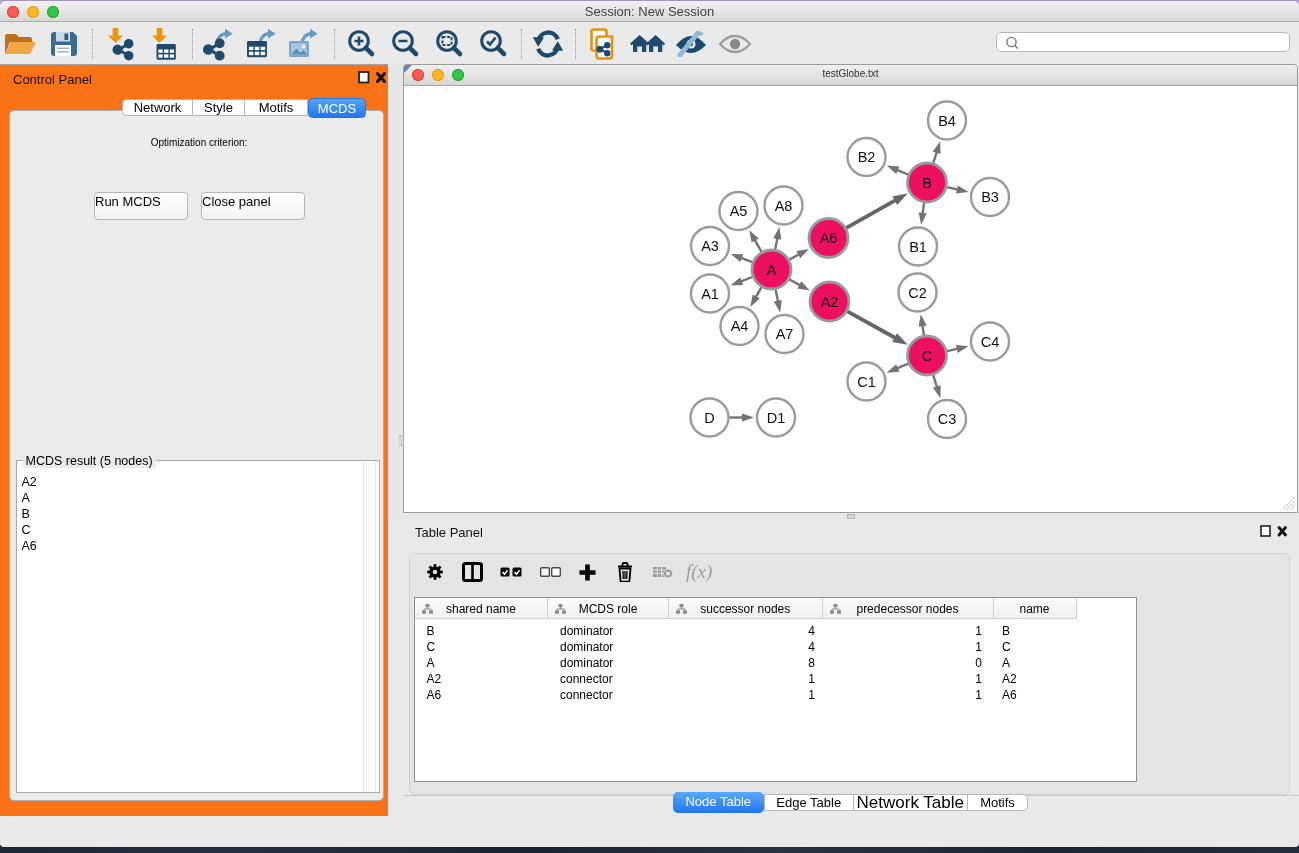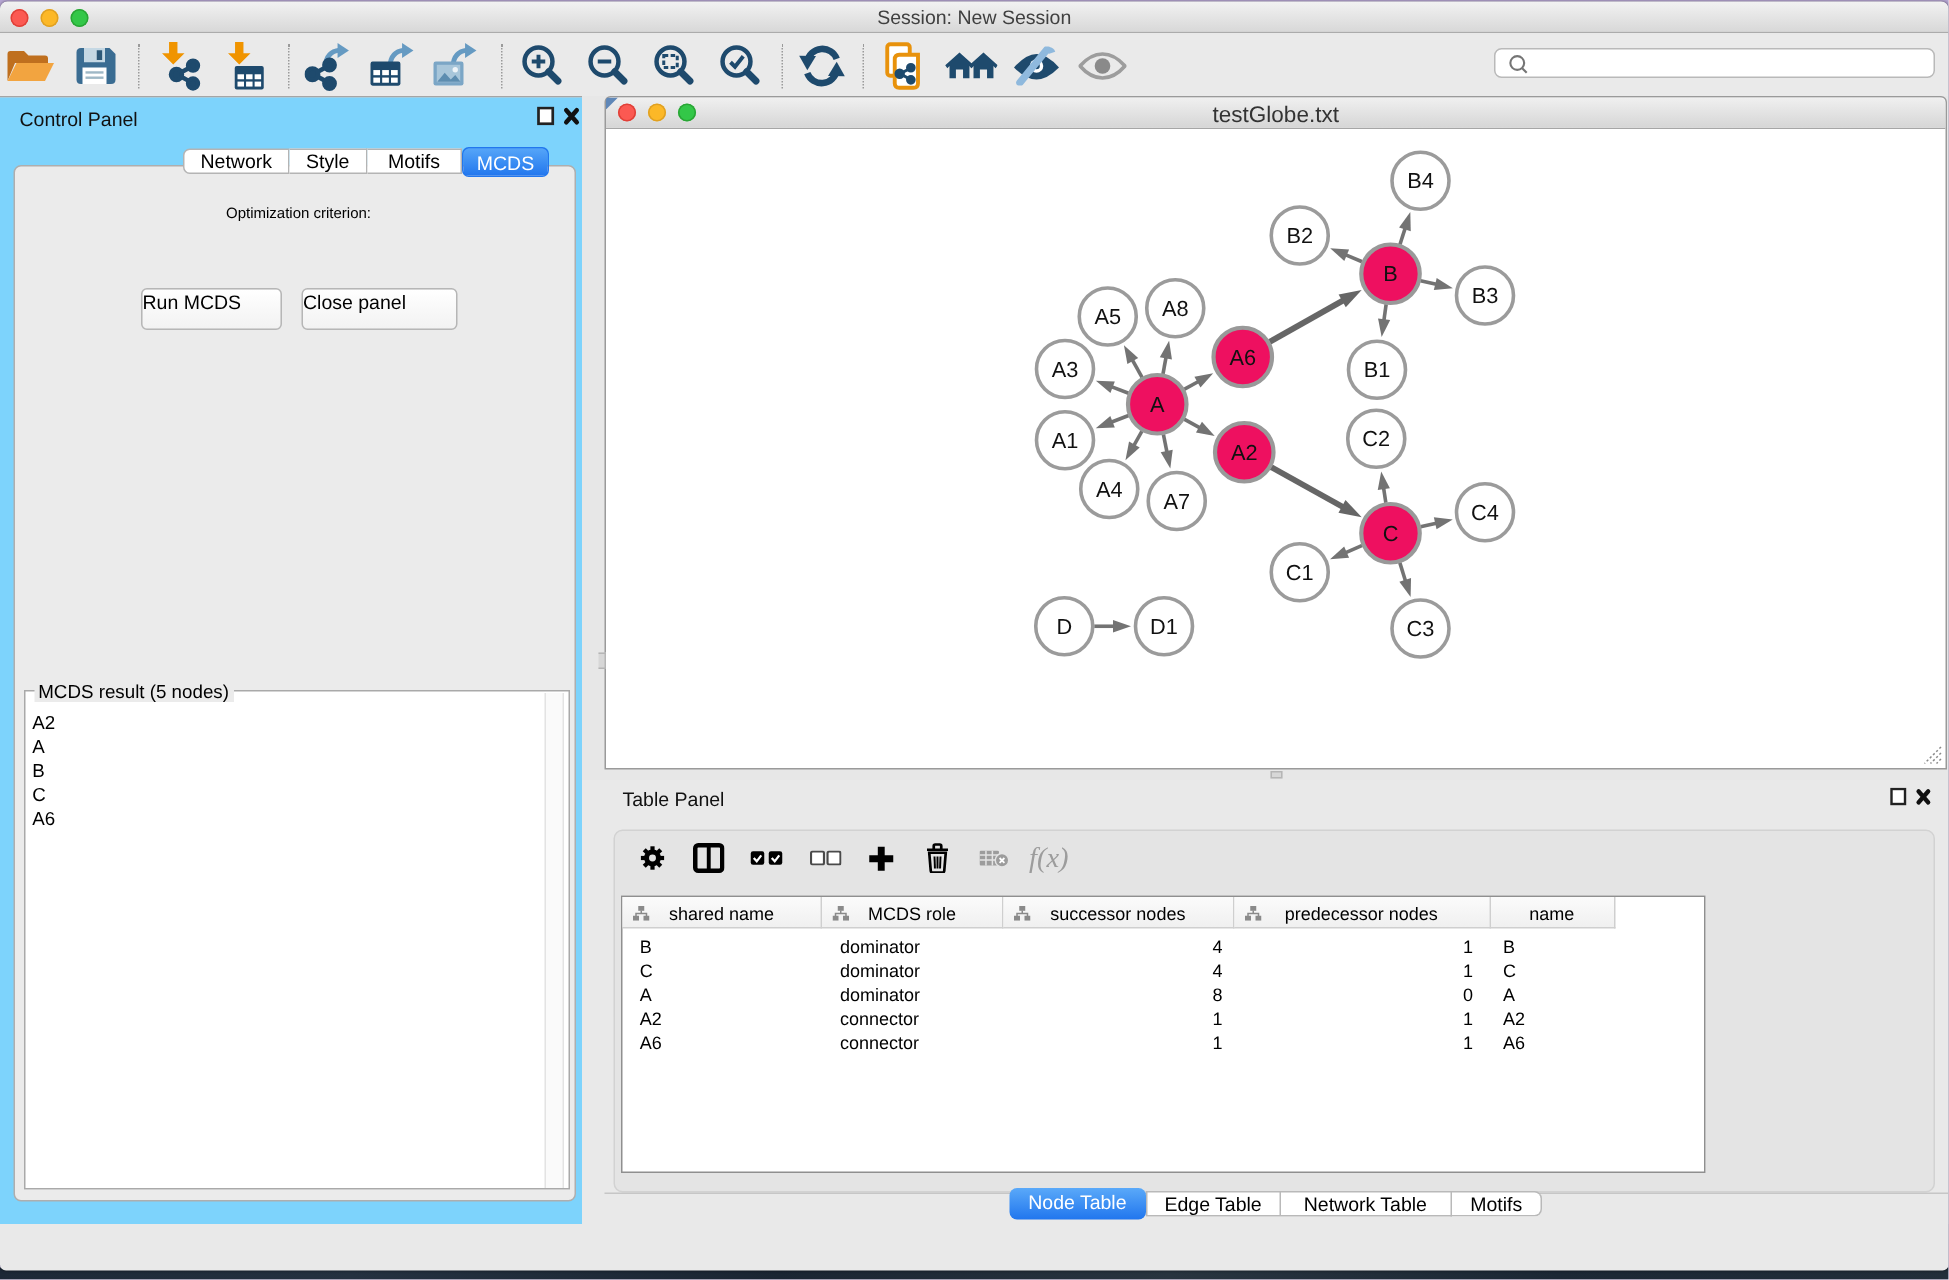--- a/index.html
+++ b/index.html
@@ -21,21 +21,21 @@
       font-size:13px; color:#404040; }
   
   #toolbar { position:absolute; left:0; top:22px; width:100%; height:42px;
       background:#eaeaea; border-bottom:1px solid #a5a5a5; }
   .tsep { position:absolute; top:6px; height:30px; width:0;
       border-left:1px dotted #9a9a9a; }
   .ticon { position:absolute; top:0; }
   #searchbox { position:absolute; left:996px; top:9px; width:294px; height:20px;
       background:#fff; border:1px solid #b9b9b9; border-radius:5px; }
   
-  #cpanel { position:absolute; left:0; top:64px; width:388px; height:751px; background:#7dd3fc; }
+  #cpanel { position:absolute; left:0; top:64px; width:388px; height:751px; background:#f97316; }
   #cpanel-title { position:absolute; left:13px; top:7px; font-size:13px; color:#111; }
   #cp-box { position:absolute; left:9px; top:45px; width:375px; height:691px;
       border:1px solid #aeaeae; border-radius:5px; background:#ebebeb; }
   .tabrow { position:absolute; display:flex;margin-left:44px; }
   .tab { font-size:13px; color:#000; background:#fff; border:1px solid #b4b4b4;
       border-left:none; padding:0 0; text-align:center; line-height:16px; height:17px; }
   .tab.first { border-left:1px solid #b4b4b4; border-radius:4.5px 0 0 4.5px; }
   .tab.last { border-radius:0 4.5px 4.5px 0; }
   .tab.sel { background:linear-gradient(#55a5f8,#2277ee); color:#fff; border:1px solid #2277ee;
       border-radius:4.5px; height:20px; line-height:19px; margin-top:-1.5px; }
@@ -57,21 +57,21 @@
   #fs-scroll { position:absolute; right:3px; top:1px; width:13px; height:330px;
       background:#fafafa; border-left:1px solid #e3e3e3; border-right:1px solid #e3e3e3; }
   
   #desktop { position:absolute; left:388px; top:63px; width:911px; height:456px; background:#e7e7e7; }
   #netwin { position:absolute; left:403px; top:63px; width:895px; height:449px;
       background:#fff; border:1px solid #9a9a9a; border-radius:4px 4px 0 0; }
   #netwin-title { position:absolute; left:0; top:0; width:100%; height:21px;
       background:linear-gradient(#f0f0f0,#d6d6d6); border-bottom:1px solid #a6a6a6;
       border-radius:4px 4px 0 0; }
   #netwin-title .tl { position:absolute; top:4px; width:12px; height:12px; border-radius:50%; }
-  #netwin-title .t { position:absolute; width:100%; top:3px; text-align:center; font-size:15px; color:#333; }
+  #netwin-title .t { position:absolute; width:100%; top:3px; text-align:center; font-size:10px; color:#333; }
   
   #tpanel { position:absolute; left:388px; top:519px; width:911px; height:296px; background:#e9e9e9; }
   #tpanel-title { position:absolute; left:27px; top:5px; font-size:13px; color:#111; }
   #tp-box { position:absolute; left:21px; top:33px; width:881px; height:242px;
       background:#e4e4e4; border:1px solid #d2d2d2; border-radius:6px; }
   #ttable { position:absolute; left:26px; top:77px; width:723px; height:184.5px;
       background:#fff; border:1px solid #8f8f8f; }
   .thead { position:absolute; left:0; top:0; height:21px; background:linear-gradient(#fbfbfb,#f0f0f0);
       border-right:1px solid #cfcfcf; border-bottom:1px solid #cfcfcf; }
   .thead .lbl { position:absolute; width:100%; text-align:center; top:4px; font-size:12px; color:#000; }
@@ -506,17 +506,17 @@
         <div style="position:absolute;left:587px;top:73.5px;font-size:12px">A2</div>
         <div style="position:absolute;left:11.5px;top:89.5px;font-size:12px">A6</div>
         <div style="position:absolute;left:145px;top:89.5px;font-size:12px">connector</div>
         <div style="position:absolute;left:254px;width:146px;top:89.5px;font-size:12px;text-align:right">1</div>
         <div style="position:absolute;left:408px;width:159px;top:89.5px;font-size:12px;text-align:right">1</div>
         <div style="position:absolute;left:587px;top:89.5px;font-size:12px">A6</div>
       </div>
   <div style="position:absolute;left:15px;top:274.5px;width:896px;height:0;border-top:1px solid #c6c6c6"></div>
   <div style="position:absolute;left:284.5px;top:271.5px;width:91.5px;height:21px;background:linear-gradient(#5aa9f9,#2176ee);border-radius:5px;color:#fff;font-size:13px;text-align:center;line-height:20px">Node Table</div>
       <div style="position:absolute;left:376.0px;top:274px;width:89.5px;height:16.5px;background:#fff;border:1px solid #b9b9b9;border-left:1px solid #b9b9b9;border-radius:0;color:#000;font-size:13px;text-align:center;line-height:15px">Edge Table</div>
-      <div style="position:absolute;left:465.5px;top:274px;width:114.5px;height:16.5px;background:#fff;border:1px solid #b9b9b9;border-left:none;border-radius:0;color:#000;font-size:13px;text-align:center;line-height:15px">Network Table</div>
+      <div style="position:absolute;left:465.5px;top:274px;width:114.5px;height:16.5px;background:#fff;border:1px solid #b9b9b9;border-left:none;border-radius:0;color:#000;font-size:17px;text-align:center;line-height:15px">Network Table</div>
       <div style="position:absolute;left:580.0px;top:274px;width:60px;height:16.5px;background:#fff;border:1px solid #b9b9b9;border-left:none;border-radius:0 5px 5px 0;color:#000;font-size:13px;text-align:center;line-height:15px">Motifs</div>
 </div>
 
 </div>
 
 </body></html>

